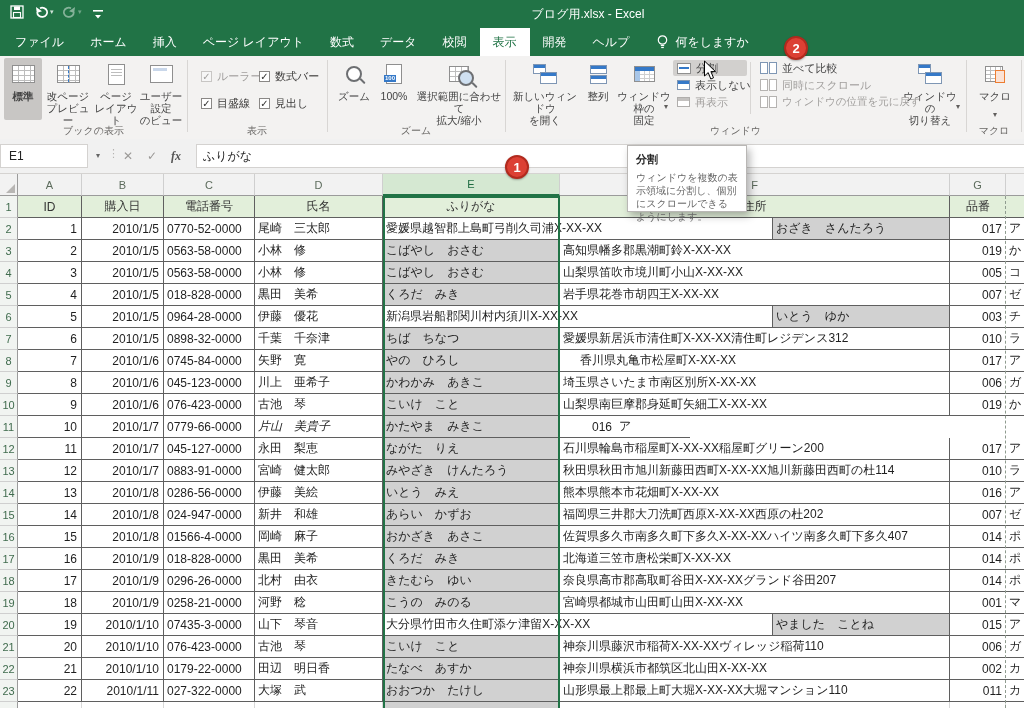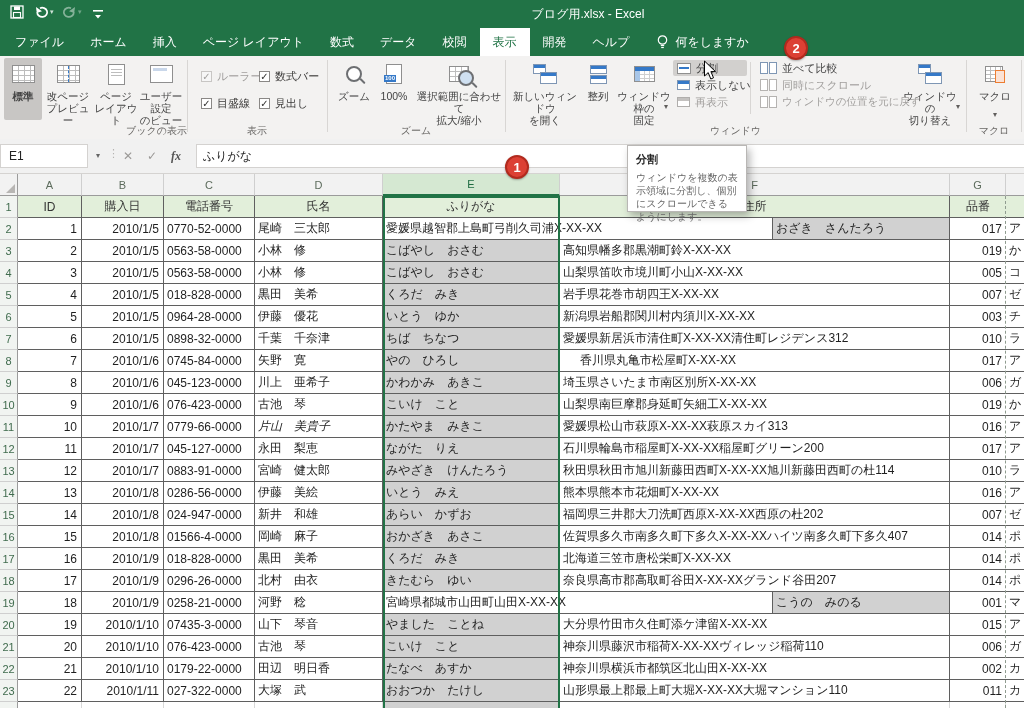--- a/index.html
+++ b/index.html
@@ -207,21 +207,21 @@
       <div class="lbl">ページ
 レイアウト</div>
     </div>
     <div class="rbtn" style="left:136px;width:50px;">
       <div class="ic">
           <div class="icview"></div>
         </div>
       <div class="lbl">ユーザー設定
 のビュー</div>
     </div>
-    <div class="grplabel" style="left:0;width:187px;text-align:right;">ブックの表示</div>
+    <div class="grplabel" style="left:0;width:187px;">ブックの表示</div>
     <div class="vsep" style="left:187px;"></div>
 
     <div class="chk dis" style="left:201px;top:13px;">
       <span class="chkbox">✓</span>
       <span>ルーラー</span>
     </div>
     <div class="chk" style="left:259px;top:13px;">
       <span class="chkbox">✓</span>
       <span>数式バー</span>
     </div>
@@ -431,22 +431,22 @@
         <div class="gc dc" style="width: 390px;">岩手県花巻市胡四王X-XX-XX</div>
         <div class="gc dc r nbr" style="width: 56px;">007</div>
         <div class="gc dc nbr" style="width: 74px;">ゼ</div>
       </div>
       <div class="grow">
         <div class="gc rh" style="width: 18px;">6</div>
         <div class="gc dc r" style="width: 64px;">5</div>
         <div class="gc dc r" style="width: 82px;">2010/1/5</div>
         <div class="gc dc" style="width: 91px;">0964-28-0000</div>
         <div class="gc dc" style="width: 128px;">伊藤　優花</div>
+        <div class="gc dc" style="width: 390px;">新潟県岩船郡関川村内須川X-XX-XX</div>
         <div class="gc dc selcol" style="width: 177px;">いとう　ゆか</div>
-        <div class="gc dc" style="width: 390px;">新潟県岩船郡関川村内須川X-XX-XX</div>
         <div class="gc dc r nbr" style="width: 56px;">003</div>
         <div class="gc dc nbr" style="width: 74px;">チ</div>
       </div>
       <div class="grow">
         <div class="gc rh" style="width: 18px;">7</div>
         <div class="gc dc r" style="width: 64px;">6</div>
         <div class="gc dc r" style="width: 82px;">2010/1/5</div>
         <div class="gc dc" style="width: 91px;">0898-32-0000</div>
         <div class="gc dc" style="width: 128px;">千葉　千奈津</div>
         <div class="gc dc selcol" style="width: 177px;">ちば　ちなつ</div>
@@ -487,21 +487,20 @@
         <div class="gc dc r nbr" style="width: 56px;">019</div>
         <div class="gc dc nbr" style="width: 74px;">か</div>
       </div>
       <div class="grow">
         <div class="gc rh" style="width: 18px;">11</div>
         <div class="gc dc r" style="width: 64px;">10</div>
         <div class="gc dc r" style="width: 82px;">2010/1/7</div>
         <div class="gc dc" style="width: 91px;">0779-66-0000</div>
         <div class="gc dc" style="width: 128px; font-style: italic;">片山　美貴子</div>
         <div class="gc dc selcol" style="width: 177px;">かたやま　みきこ</div>
-        <div class="gc dc" style="width: 390px;">愛媛県松山市萩原X-XX-XX萩原スカイ313</div>
         <div class="gc dc r nbr" style="width: 56px;">016</div>
         <div class="gc dc nbr" style="width: 74px;">ア</div>
       </div>
       <div class="grow">
         <div class="gc rh" style="width: 18px;">12</div>
         <div class="gc dc r" style="width: 64px;">11</div>
         <div class="gc dc r" style="width: 82px;">2010/1/7</div>
         <div class="gc dc" style="width: 91px;">045-127-0000</div>
         <div class="gc dc" style="width: 128px;">永田　梨恵</div>
         <div class="gc dc selcol" style="width: 177px;">ながた　りえ</div>
@@ -574,33 +573,33 @@
         <div class="gc dc" style="width: 390px;">奈良県高市郡高取町谷田X-XX-XXグランド谷田207</div>
         <div class="gc dc r nbr" style="width: 56px;">014</div>
         <div class="gc dc nbr" style="width: 74px;">ポ</div>
       </div>
       <div class="grow">
         <div class="gc rh" style="width: 18px;">19</div>
         <div class="gc dc r" style="width: 64px;">18</div>
         <div class="gc dc r" style="width: 82px;">2010/1/9</div>
         <div class="gc dc" style="width: 91px;">0258-21-0000</div>
         <div class="gc dc" style="width: 128px;">河野　稔</div>
+        <div class="gc dc selcol" style="width: 177px;">こうの　みのる</div>
         <div class="gc dc" style="width: 390px;">宮崎県都城市山田町山田X-XX-XX</div>
-        <div class="gc dc selcol" style="width: 177px;">こうの　みのる</div>
         <div class="gc dc r nbr" style="width: 56px;">001</div>
         <div class="gc dc nbr" style="width: 74px;">マ</div>
       </div>
       <div class="grow">
         <div class="gc rh" style="width: 18px;">20</div>
         <div class="gc dc r" style="width: 64px;">19</div>
         <div class="gc dc r" style="width: 82px;">2010/1/10</div>
         <div class="gc dc" style="width: 91px;">07435-3-0000</div>
         <div class="gc dc" style="width: 128px;">山下　琴音</div>
+        <div class="gc dc" style="width: 390px;">大分県竹田市久住町添ケ津留X-XX-XX</div>
         <div class="gc dc selcol" style="width: 177px;">やました　ことね</div>
-        <div class="gc dc" style="width: 390px;">大分県竹田市久住町添ケ津留X-XX-XX</div>
         <div class="gc dc r nbr" style="width: 56px;">015</div>
         <div class="gc dc nbr" style="width: 74px;">ア</div>
       </div>
       <div class="grow">
         <div class="gc rh" style="width: 18px;">21</div>
         <div class="gc dc r" style="width: 64px;">20</div>
         <div class="gc dc r" style="width: 82px;">2010/1/10</div>
         <div class="gc dc" style="width: 91px;">076-423-0000</div>
         <div class="gc dc" style="width: 128px;">古池　琴</div>
         <div class="gc dc selcol" style="width: 177px;">こいけ　こと</div>

